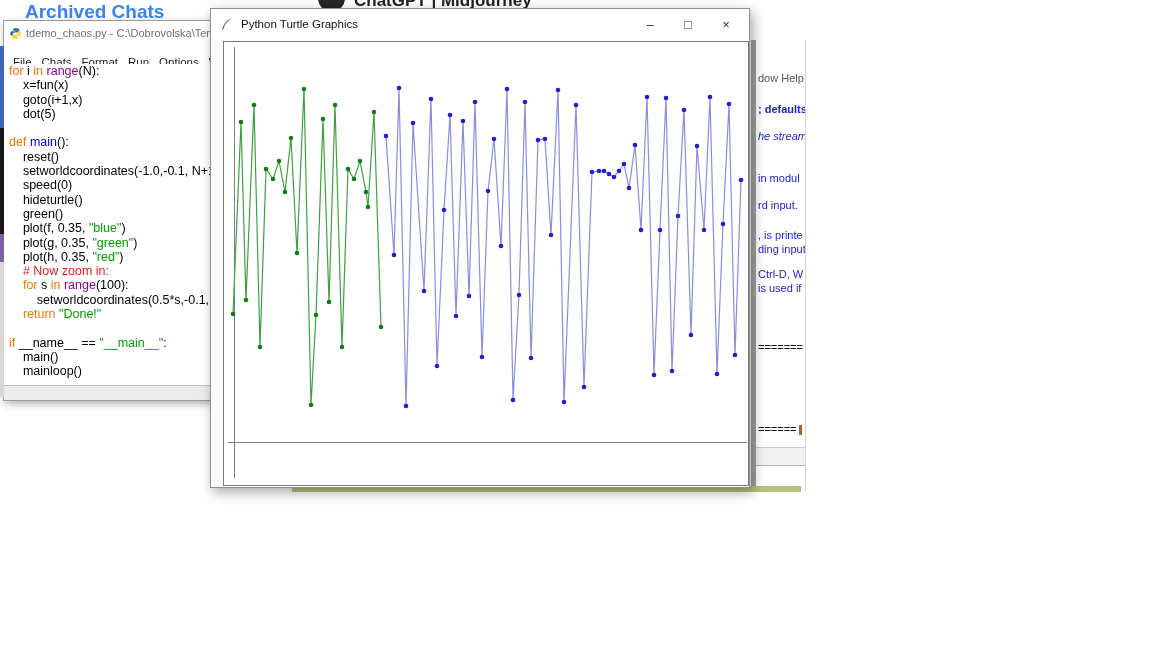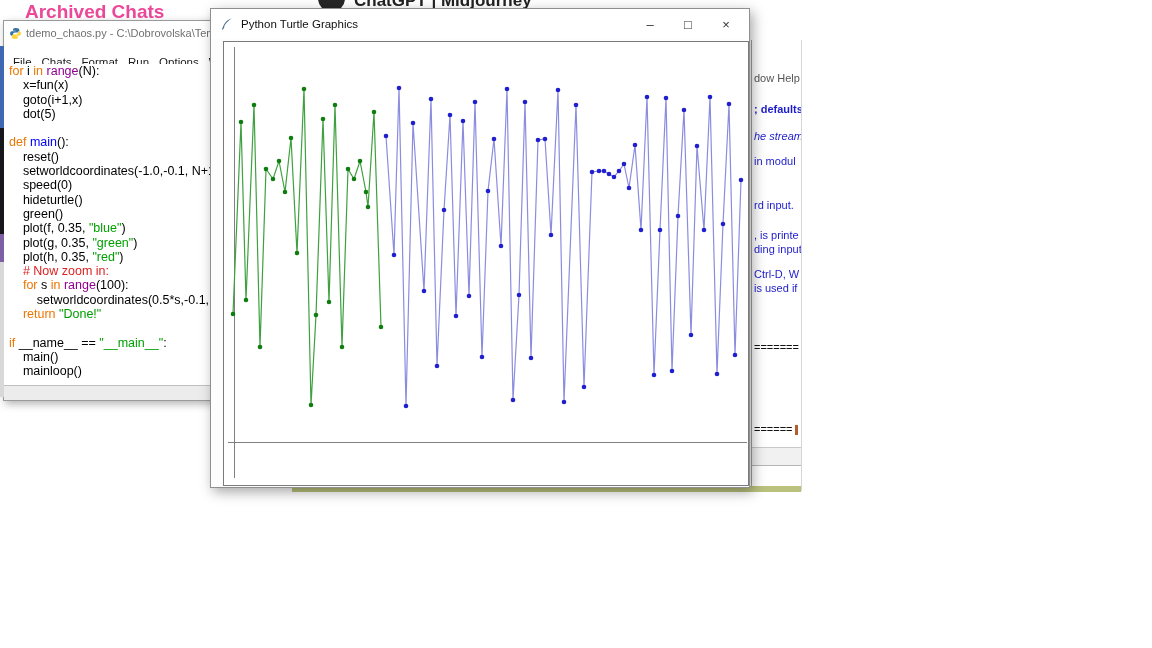--- a/index.html
+++ b/index.html
@@ -1,21 +1,21 @@
 <!DOCTYPE html>
 <html><head>
 <meta charset="utf-8">
 <style>
   html,body{margin:0;padding:0;background:#fff;}
   #screen{position:relative;width:1152px;height:648px;background:#ffffff;overflow:hidden;
           font-family:"Liberation Sans",sans-serif;}
   .abs{position:absolute;}
 
   
-  #bg-heading{left:25px;top:1px;font-size:19px;font-weight:bold;color:#ec4899;z-index:0;}
+  #bg-heading{left:25px;top:1px;font-size:19px;font-weight:bold;color:#3b82f6;z-index:0;}
   #chatgpt-head{left:316px;top:0;width:280px;height:12px;overflow:hidden;z-index:0;}
   #chatgpt-avatar{left:2px;top:-15px;width:27px;height:27px;border-radius:50%;background:#262626;}
   #chatgpt-title{left:38px;top:-9px;font-size:17px;font-weight:bold;color:#222;white-space:nowrap;}
 
   
   .edge-seg{left:0;width:4px;z-index:6;}
 
   
   #idle-window{left:3px;top:20px;width:212px;height:379px;background:#fff;border:1px solid #9a9a9a;
                box-shadow:2px 3px 8px rgba(0,0,0,.3);z-index:3;overflow:hidden;}
@@ -25,21 +25,21 @@
   #idle-menubar{left:0;top:33px;width:100%;height:17px;background:#fff;border-bottom:1px solid #d0d0d0;
                 display:flex;align-items:center;padding-left:4px;box-sizing:border-box;}
   .menu-item{font-size:11.5px;color:#1a1a1a;padding:0 5px;white-space:nowrap;}
   #code-area{left:0;top:43px;width:100%;height:316px;background:#fff;overflow:hidden;padding-left:5px;box-sizing:border-box;}
   .code-line{font-size:12.5px;line-height:14.3px;white-space:pre;font-family:"Liberation Sans",sans-serif;}
   .tok-k{color:#ee7600;} .tok-b{color:#900090;margin-top:38px;} .tok-s{color:#00a000;}
   .tok-c{color:#dd2222;} .tok-d{color:#0000ff;} .tok-p{color:#000;}
   #idle-statusbar{left:0;top:364px;width:100%;height:14px;background:#ececec;border-top:1px solid #c0c0c0;}
 
   
-  #shell-window{left:751px;top:40px;width:49px;height:451px;background:#fff;border-left:1px solid #a3a3a3;
+  #shell-window{left:751px;top:40px;width:49px;height:451px;background:#fff;border-left:5px solid #a3a3a3;
                 border-right:1px solid #d5d5d5;z-index:1;overflow:hidden;}
   #shell-menu-frag{left:2px;top:32px;font-size:11px;color:#555;white-space:nowrap;}
   .shell-line{left:2px;font-size:11px;white-space:nowrap;}
   .shell-blue{color:#1c1ccc;} .shell-black{color:#111;}
   .shell-cursor{display:inline-block;width:3px;height:10px;background:#b06030;vertical-align:middle;margin-left:2px;}
   #shell-grayband{left:0;top:407px;width:100%;height:17px;background:#f1f1f1;
                   border-top:1px solid #c9c9c9;border-bottom:1px solid #b5b5b5;}
 
   
   #olive-strip{left:292px;top:486px;width:509px;height:6px;background:#b9c17c;z-index:2;}
@@ -72,21 +72,21 @@
       <div class="abs edge-seg" style="top: 128px; height: 106px; background: rgb(22, 22, 29);"></div>
       <div class="abs edge-seg" style="top: 234px; height: 28px; background: rgb(125, 95, 166);"></div>
       <div class="abs edge-seg" style="top: 262px; height: 135px; background: rgb(216, 216, 216);"></div>
     </div>
 
   <div id="shell-window" class="abs">
     <div id="shell-menu-frag" class="abs">dow Help</div>
     <div id="shell-lines">
         <div class="abs shell-line shell-blue" style="top: 63px; font-weight: bold;">; defaults</div>
         <div class="abs shell-line shell-blue" style="top: 90px; font-style: italic;">he stream</div>
-        <div class="abs shell-line shell-blue" style="top: 115px; text-align: right;">in modul</div>
+        <div class="abs shell-line shell-blue" style="top: 132px; text-align: right;">in modul</div>
         <div class="abs shell-line shell-blue" style="top: 159px;">rd input.</div>
         <div class="abs shell-line shell-blue" style="top: 189px;">, is printe</div>
         <div class="abs shell-line shell-blue" style="top: 203px;">ding input</div>
         <div class="abs shell-line shell-blue" style="top: 228px;">Ctrl-D, W</div>
         <div class="abs shell-line shell-blue" style="top: 242px;">is used if</div>
         <div class="abs shell-line shell-black" style="top: 301px;">=======</div>
         <div class="abs shell-line shell-black" style="top: 383px;">======<span class="shell-cursor"></span></div>
       </div>
     <div id="shell-grayband" class="abs"></div>
   </div>

